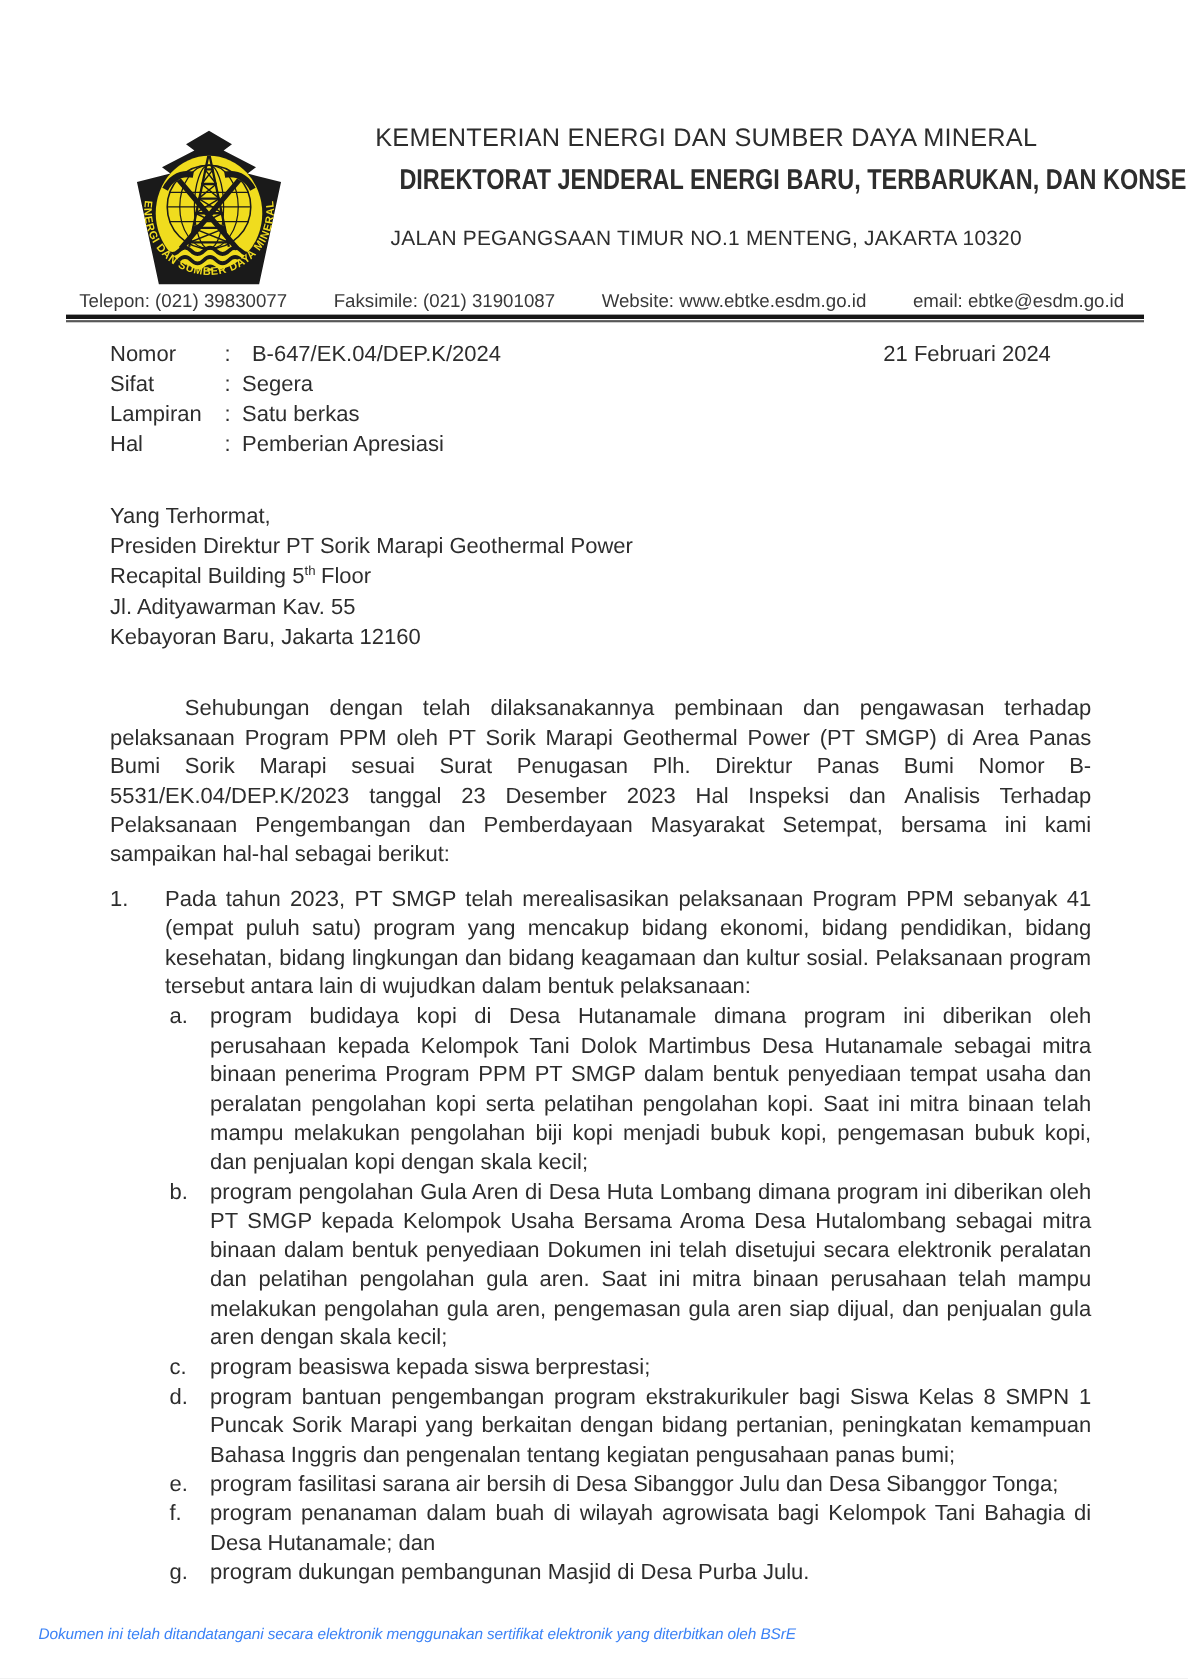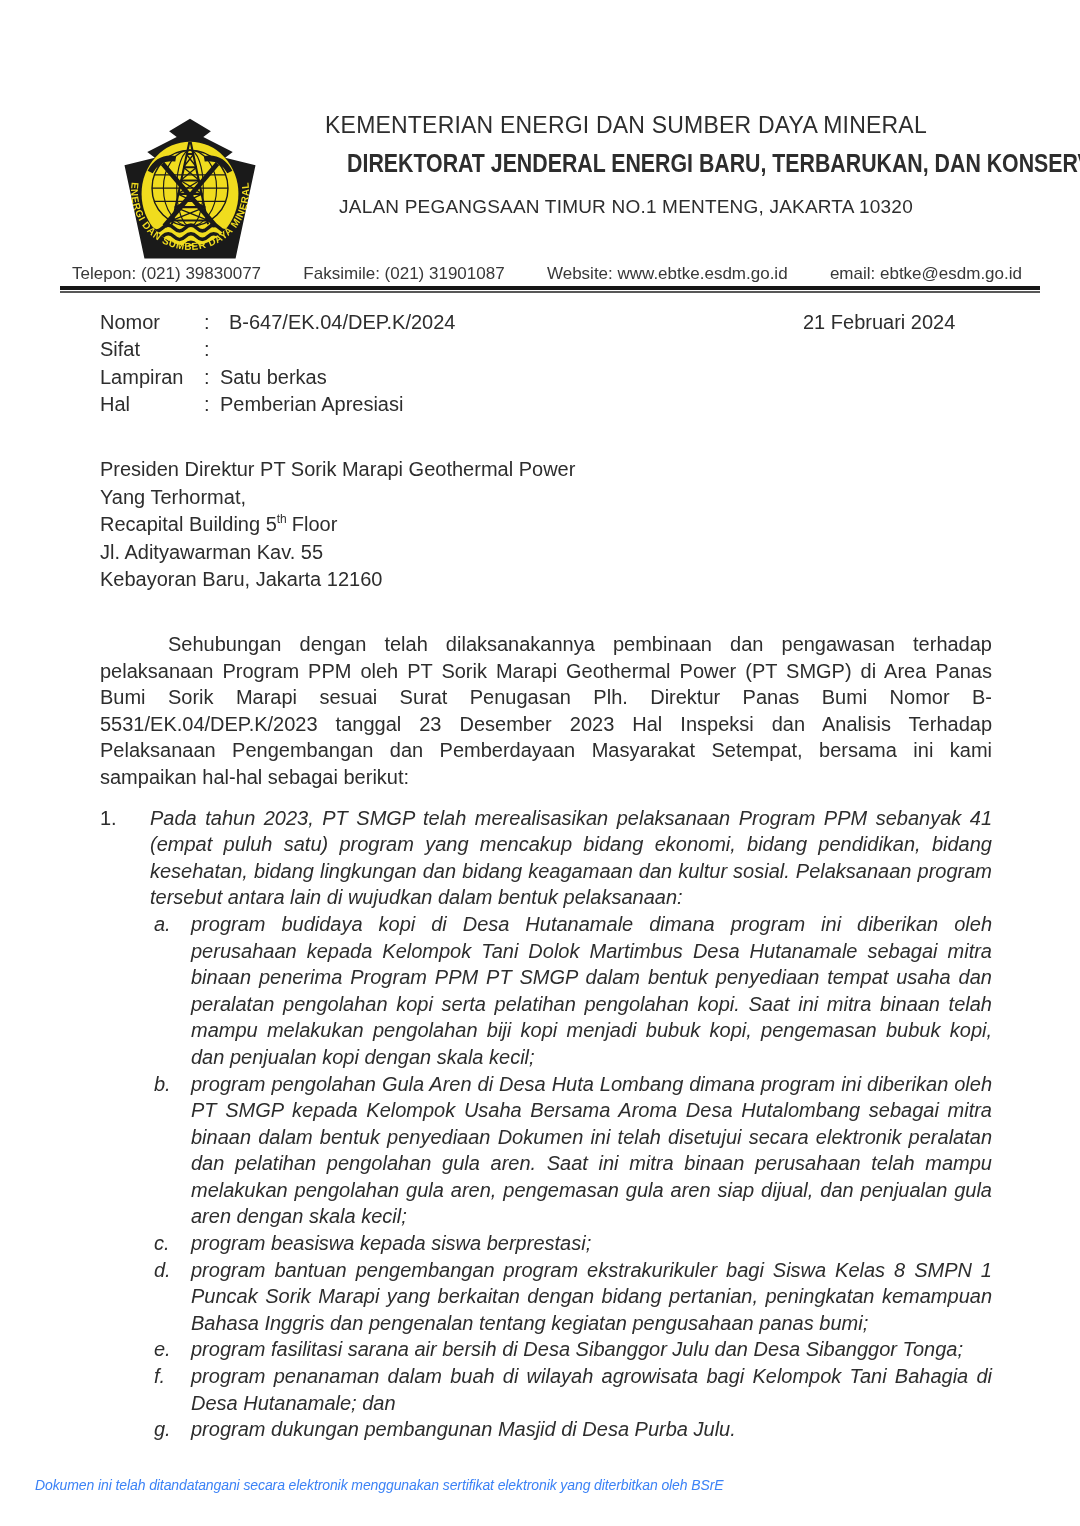--- a/index.html
+++ b/index.html
@@ -7,26 +7,26 @@
     position:relative;
     width:1080px;height:1526px;
     background:#ffffff;
     font-family:"Liberation Sans", sans-serif;
     color:#2d2d2d;
     overflow:hidden;
     margin:0 auto;
   }
   
   .logo{position:absolute;left:114px;top:116px;width:152px;height:150px;}
-  .lh-text{position:absolute;left:252px;top:112px;width:748px;text-align:center;}
+  .lh-text{position:absolute;left:268px;top:112px;width:748px;text-align:center;}
   .lh-l1{font-size:23px;line-height:27px;letter-spacing:.2px;}
   .lh-l2{font-size:23px;line-height:27px;letter-spacing:.2px;}
   .lh-l3{margin-top:8px;line-height:32px;white-space:nowrap;}
   .lh-l3 span{display:inline-block;font-weight:bold;font-size:26px;transform:scaleX(.82);transform-origin:center;}
-  .lh-l4{margin-top:13px;font-size:19px;letter-spacing:.2px;}
+  .lh-l4{margin-top:23px;font-size:19px;letter-spacing:.2px;}
   .contact-row{
     position:absolute;left:72px;right:58px;top:264px;
     display:flex;justify-content:space-between;
     font-size:17px;color:#383838;gap:20px;
   }
   .rule{
     position:absolute;left:60px;right:40px;top:286px;
     height:1px;
     border-top:4px solid #161616;
     border-bottom:2px solid #585858;
@@ -43,21 +43,21 @@
   .recipient{position:absolute;left:100px;top:456px;font-size:20px;line-height:27.6px;}
   .recipient sup{font-size:12px;vertical-align:super;line-height:0;}
   .sp-after{padding-left:5px;}
   
   .body{position:absolute;left:100px;right:88px;top:631px;font-size:20px;}
   .opening{
     margin:0 0 14px 0;text-align:justify;text-indent:68px;line-height:26.6px;
   }
   .item{display:flex;}
   .inum{width:50px;line-height:26.6px;}
-  .ibody{flex:1;font-style:italic;}
+  .ibody{flex:1;}
   .itext{margin:0;text-align:justify;line-height:26.6px;}
   .sub{display:flex;margin-left:4px;}
   .slet{width:37px;line-height:26.6px;}
   .stext{flex:1;margin:0;text-align:justify;line-height:26.6px;}
   
   .footnote{
     position:absolute;left:35px;top:1477px;
     font-size:14px;font-style:italic;letter-spacing:-.1px;color:#3b82f6;
   }
 </style>
@@ -127,37 +127,38 @@
 
   <section class="meta">
     <div class="mrow mrow-nomor">
       <span class="mlabel">Nomor</span>
       <span class="mcolon">:</span>
       <span class="mvalue">B-647/EK.04/DEP.K/2024</span>
     </div>
     <div class="mrow">
       <span class="mlabel">Sifat</span>
       <span class="mcolon">:</span>
+      <span class="mvalue">Segera</span>
     </div>
     <div class="mrow">
       <span class="mlabel">Lampiran</span>
       <span class="mcolon">:</span>
       <span class="mvalue">Satu berkas</span>
     </div>
     <div class="mrow">
       <span class="mlabel">Hal</span>
       <span class="mcolon">:</span>
       <span class="mvalue">Pemberian Apresiasi</span>
     </div>
     <div class="mdate">21 Februari 2024</div>
   </section>
 
   <section class="recipient">
+    <div>Yang Terhormat,</div>
     <div>Presiden Direktur PT Sorik Marapi Geothermal Power</div>
-    <div>Yang Terhormat,</div>
     <div><span>Recapital Building 5</span><sup>th</sup><span class="sp-after">Floor</span></div>
     <div>Jl. Adityawarman Kav. 55</div>
     <div>Kebayoran Baru, Jakarta 12160</div>
   </section>
 
   <section class="body">
     <p class="opening">Sehubungan dengan telah dilaksanakannya pembinaan dan pengawasan terhadap pelaksanaan Program PPM oleh PT Sorik Marapi Geothermal Power (PT SMGP) di Area Panas Bumi Sorik Marapi sesuai Surat Penugasan Plh. Direktur Panas Bumi Nomor B-5531/EK.04/DEP.K/2023 tanggal 23 Desember 2023 Hal Inspeksi dan Analisis Terhadap Pelaksanaan Pengembangan dan Pemberdayaan Masyarakat Setempat, bersama ini kami sampaikan hal-hal sebagai berikut:</p>
 
     <div class="item">
       <span class="inum">1.</span>

